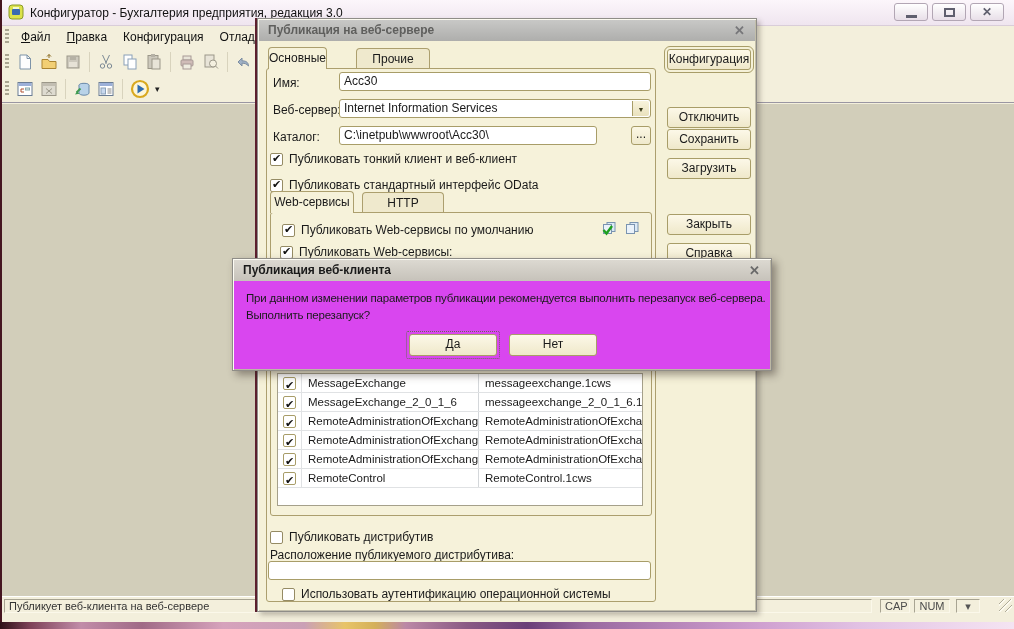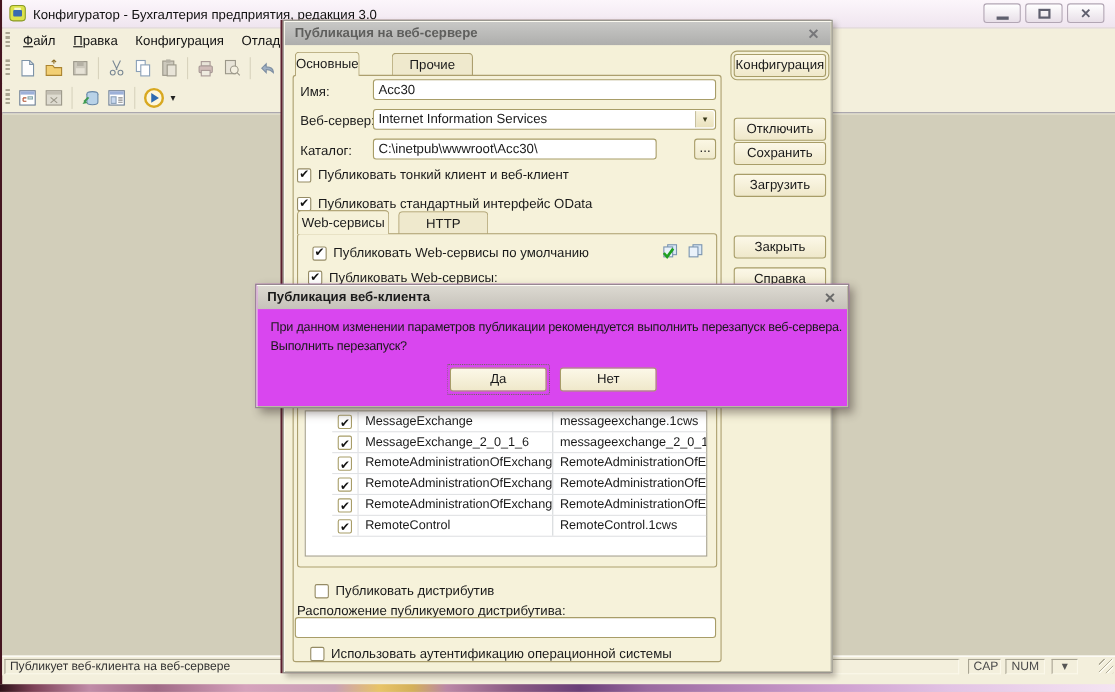--- a/index.html
+++ b/index.html
@@ -287,21 +287,21 @@
     </div>
     <div class="cbrow" style="left:12px; top:133px; z-index:3;">
       <span class="cb checked"></span>
       <span>Публиковать тонкий клиент и веб-клиент</span>
     </div>
 
     <span class="tab active" style="left:12px; top:172px; width:84px; z-index:4;">Web-сервисы</span>
     <span class="tab" style="left:104px; top:173px; width:82px; z-index:3;">HTTP сервисы</span>
     <div class="panel" style="left:12px; top:193px; width:382px; height:304px; z-index:3;"></div>
 
-    <div class="cbrow" style="left:26px; top:204px; z-index:5;">
+    <div class="cbrow" style="left:12px; top:204px; z-index:5;padding-left:12px;">
       <span class="cb checked"></span>
       <span>Публиковать Web-сервисы по умолчанию</span>
     </div>
     <span class="icon-btn-sm" style="left:341px; top:201px; z-index:5;">
         <svg width="17" height="17">
           <rect x="7" y="1.5" width="8" height="9" fill="#dbe9f5" stroke="#7a94b0"></rect>
           <rect x="3.5" y="3.5" width="8" height="9" fill="#eaf2fa" stroke="#7a94b0"></rect>
           <path d="M3.5 9l3 3.5 5.5-7.5" stroke="#1fa01f" stroke-width="2.4" fill="none"></path>
         </svg>
       </span>
@@ -310,21 +310,21 @@
           <rect x="7" y="1.5" width="8" height="9" fill="#dbe9f5" stroke="#7a94b0"></rect>
           <rect x="3.5" y="3.5" width="8" height="9" fill="#eaf2fa" stroke="#7a94b0"></rect>
         </svg>
       </span>
 
     <div class="cbrow" style="left:22px; top:226px; z-index:5;">
       <span class="cb checked"></span>
       <span>Публиковать Web-сервисы:</span>
     </div>
 
-    <div class="svc-table" style="z-index:5;padding-left:24px;">
+    <div class="svc-table" style="z-index:5;">
 
         <div class="trow">
           <div class="tcell cbcell">
             <span class="cb checked" style="width:13px;height:13px;"></span>
           </div>
           <div class="tcell namecell">MessageExchange</div>
           <div class="tcell filecell">messageexchange.1cws</div>
         </div>
 
         <div class="trow">
@@ -361,21 +361,21 @@
 
         <div class="trow">
           <div class="tcell cbcell">
             <span class="cb checked" style="width:13px;height:13px;"></span>
           </div>
           <div class="tcell namecell">RemoteControl</div>
           <div class="tcell filecell">RemoteControl.1cws</div>
         </div>
       </div>
 
-    <div class="cbrow" style="left:28px; top:511px; z-index:4;align-items:center;">
+    <div class="cbrow" style="left:12px; top:511px; z-index:4;align-items:center;">
       <span class="cb"></span>
       <span>Публиковать дистрибутив</span>
     </div>
     <span class="flabel" style="left:12px; top:529px; z-index:4;">Расположение публикуемого дистрибутива:</span>
     <div class="tinput" style="left:10px; top:542px; width:383px; z-index:4;"></div>
     <div class="cbrow" style="left:24px; top:568px; z-index:4;">
       <span class="cb"></span>
       <span>Использовать аутентификацию операционной системы</span>
     </div>
 

